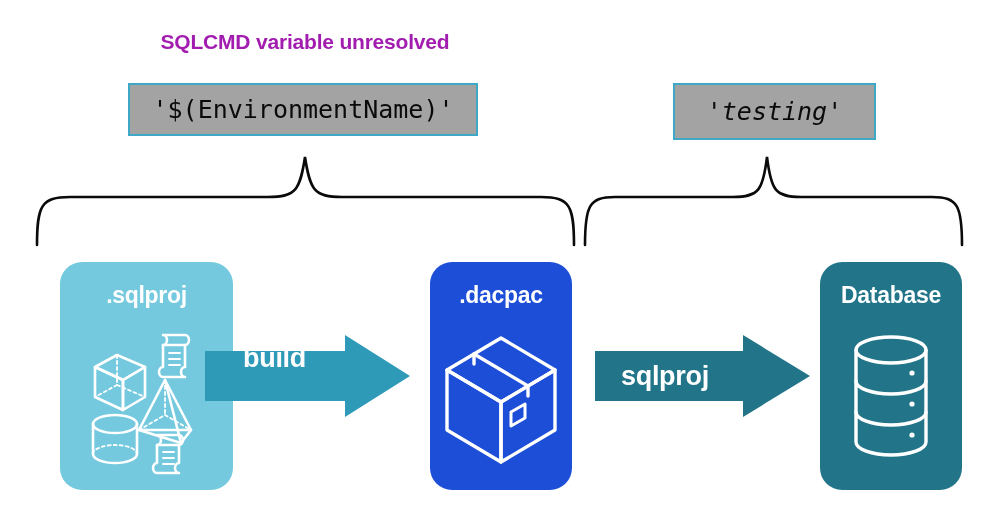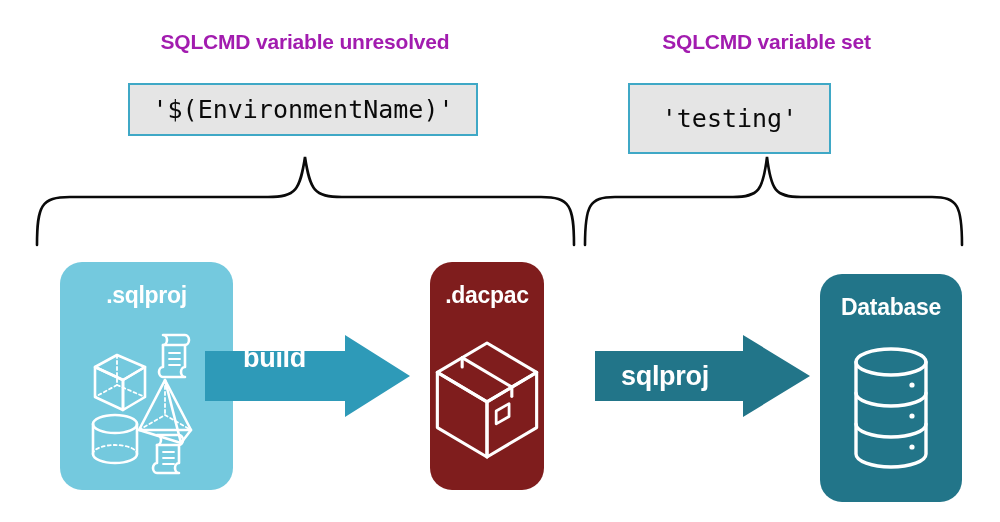--- a/index.html
+++ b/index.html
@@ -30,32 +30,32 @@
     letter-spacing: -0.2px;
   }
   #title-left  { left: 120px; top: 30px; width: 370px; }
   #title-right { left: 640px; top: 30px; width: 253px; }
 
   
   .code-box {
     position: absolute;
     box-sizing: border-box;
     border: 2px solid #3FA8C6;
-    background: #e5e5e5;
+    background: #a3a3a3;
     display: flex;
     align-items: center;
     justify-content: center;
     font-family: "DejaVu Sans Mono", monospace;
     font-size: 25px;
     color: #0a0a0a;
     letter-spacing: 0px;
     text-align: center;
   }
   #code-left  { left: 128px; top: 83px;  width: 350px; height: 53px; }
-  #code-right { left: 628px; top: 83px;  width: 203px; height: 71px; }
+  #code-right { left: 673px; top: 83px;  width: 203px; height: 57px; font-style: italic; }
 
   
   #brace-layer {
     position: absolute;
     left: 0; top: 0;
     width: 1000px; height: 522px;
     pointer-events: none;
   }
 
   
@@ -77,22 +77,22 @@
   }
   .stage-art {
     flex: 1;
     display: flex;
     align-items: center;
     justify-content: center;
     width: 100%;
   }
 
   #box-sqlproj  { left: 38px;  top: 262px; width: 173px; height: 228px; background: #74C9DE; margin-left: 22px; }
-  #box-dacpac   { left: 430px; top: 262px; width: 114px; height: 228px; background: #7f1d1d; }
-  #box-database { left: 820px; top: 262px; width: 142px; height: 228px; background: #227589; margin-top: 12px; }
+  #box-dacpac   { left: 430px; top: 262px; width: 142px; height: 228px; background: #1d4ed8; }
+  #box-database { left: 820px; top: 262px; width: 142px; height: 228px; background: #227589; }
 
   
   .arrow-wrap {
     position: absolute;
   }
   .arrow-label {
     position: absolute;
     font-family: "Liberation Sans", sans-serif;
     font-weight: bold;
     font-size: 27px;
@@ -104,21 +104,20 @@
   #arrow-deploy { left: 595px; top: 335px; width: 215px; height: 82px; }
   #label-build  { left: 243px; top: 343px; }
   #label-deploy { left: 621px; top: 361px; }
 </style>
 </head>
 <body>
 
 <div id="canvas">
 
   <div class="section-title" id="title-left">SQLCMD variable unresolved</div>
-  <div class="section-title" id="title-right">SQLCMD variable set</div>
 
   <div class="code-box" id="code-left">'$(EnvironmentName)'</div>
   <div class="code-box" id="code-right">'testing'</div>
 
   <svg id="brace-layer" viewBox="0 0 1000 522">
 
     <path fill="none" stroke="#0a0a0a" stroke-width="2.6" stroke-linecap="round" d="M 37,245
              C 37,206 41,197 70,197
              L 268,197
              C 296,197 300,190 305,157

